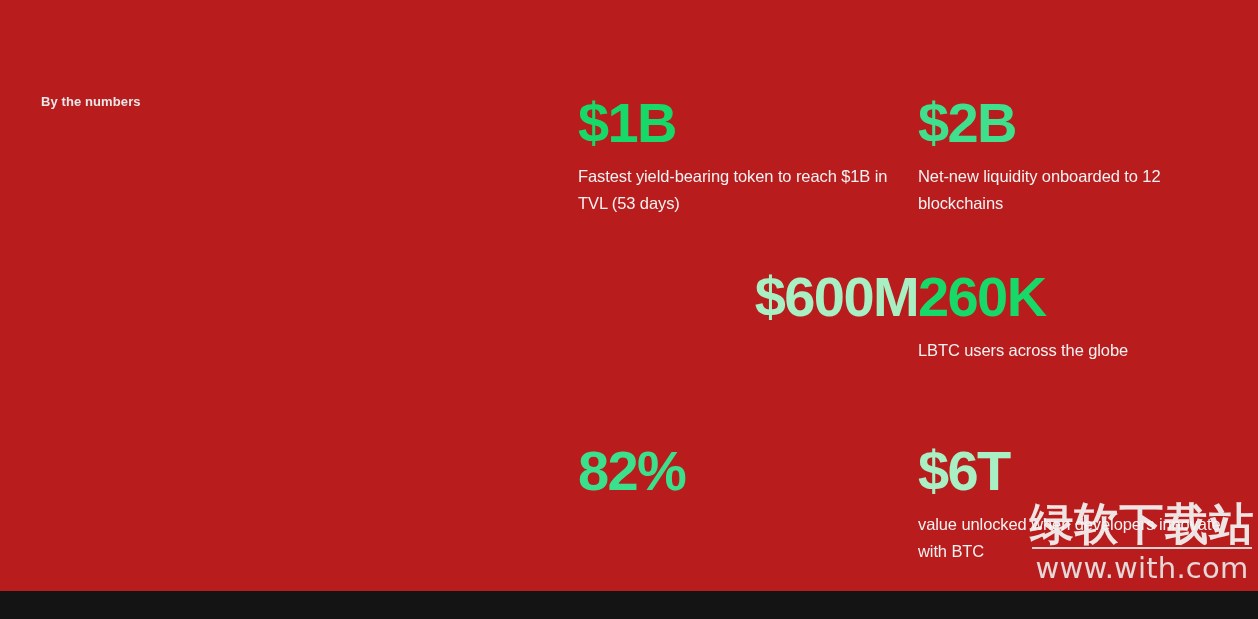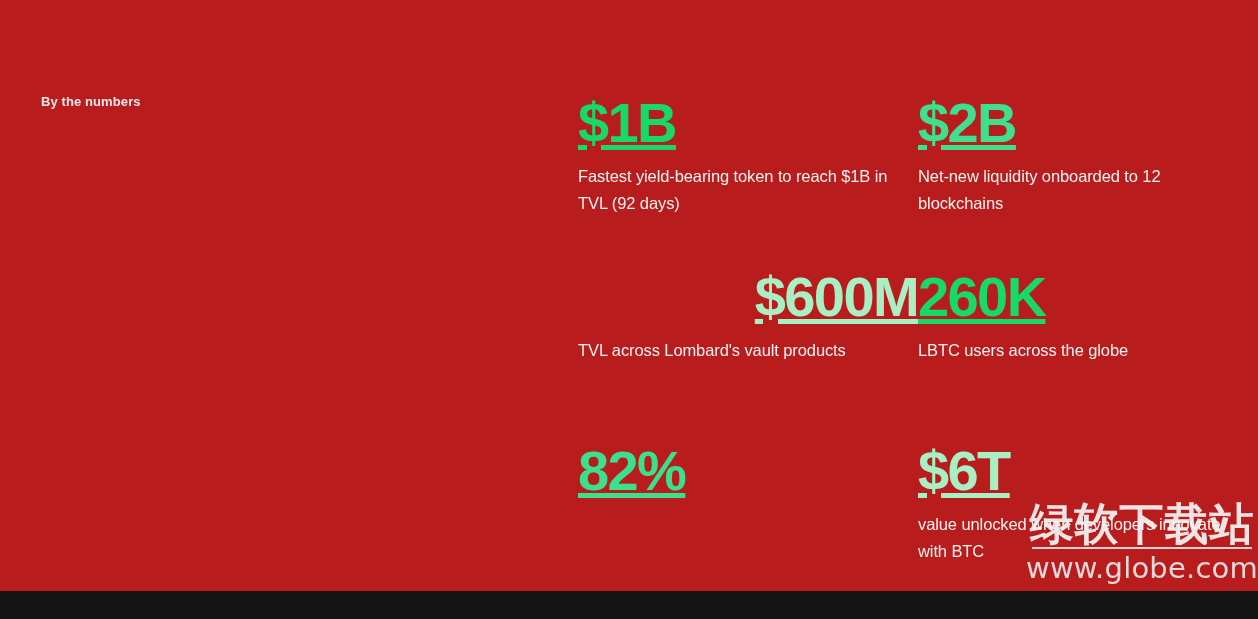--- a/index.html
+++ b/index.html
@@ -67,21 +67,20 @@
   }
 
   .stat { position:relative; }
 
   .stat-value {
     font-size:56px;
     font-weight:700;
     line-height:60px;
     letter-spacing:-1.6px;
     white-space:nowrap;
-    text-decoration:underline;
   }
 
   .stat-desc {
     margin-top:10px;
     font-size:16.5px;
     font-weight:400;
     line-height:27px;
     color:#f2f2f2;
     max-width:312px;
     letter-spacing:-0.1px;
@@ -132,31 +131,30 @@
 <div class="slide">
 
   <div class="intro">
     <div class="eyebrow">By the numbers</div>
   </div>
 
   <div class="stats">
 
     <div class="stat">
       <div class="stat-value" style="color: rgb(22, 217, 106);">$1B</div>
-      <div class="stat-desc">Fastest yield-bearing token to reach $1B in TVL (92 days)</div>
+      <div class="stat-desc">Fastest yield-bearing token to reach $1B in TVL (53 days)</div>
     </div>
 
     <div class="stat">
       <div class="stat-value" style="color: rgb(63, 224, 141);">$2B</div>
       <div class="stat-desc">Net-new liquidity onboarded to 12 blockchains</div>
     </div>
 
     <div class="stat">
       <div class="stat-value" style="color: rgb(168, 239, 196); text-align: right;">$600M</div>
-      <div class="stat-desc">TVL across Lombard's vault products</div>
     </div>
 
     <div class="stat">
       <div class="stat-value" style="color: rgb(22, 217, 106);">260K</div>
       <div class="stat-desc">LBTC users across the globe</div>
     </div>
 
     <div class="stat">
       <div class="stat-value" style="color: rgb(59, 224, 140);">82%</div>
     </div>
@@ -164,16 +162,16 @@
     <div class="stat">
       <div class="stat-value" style="color: rgb(168, 239, 196);">$6T</div>
       <div class="stat-desc">value unlocked when developers innovate with BTC</div>
     </div>
 
   </div>
 
   <div class="watermark">
     <div class="wm-cn">绿软下载站</div>
     <div class="wm-rule"></div>
-    <div class="wm-url">www.globe.com</div>
+    <div class="wm-url">www.with.com</div>
   </div>
 
 </div>
 
 </body></html>

